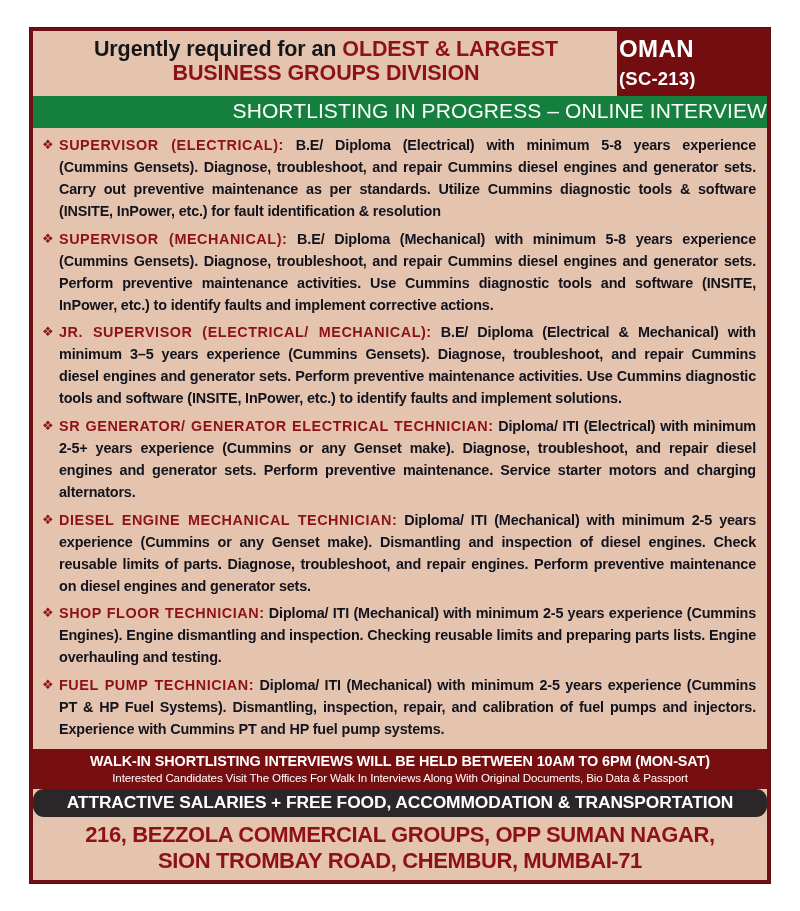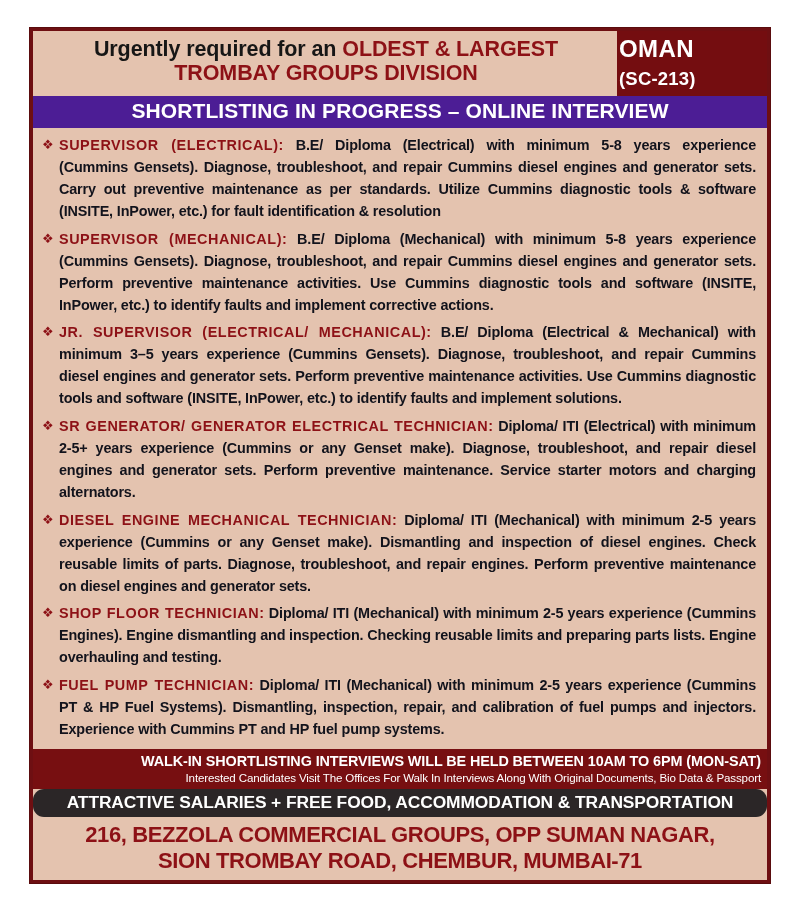--- a/index.html
+++ b/index.html
@@ -66,25 +66,25 @@
     letter-spacing: 0.4px;
   }
   .header-country .code {
     font-size: 18.5px;
     font-weight: bold;
     letter-spacing: 0.2px;
   }
 
   
   .banner-dark {
-    background: #4c1d95;
-    color: #ffffff;
-    text-align: center;
+    background: #15803d;
+    color: #ffffff;
+    text-align: right;
     font-size: 21px;
-    font-weight: bold;
+    font-weight: normal;
     letter-spacing: 0.1px;
     padding: 3px 0 5px;
     flex: 0 0 auto;
     white-space: nowrap;
   }
 
   
   .jobs {
     flex: 1 1 auto;
     padding: 6px 11px 4px 9px;
@@ -116,21 +116,21 @@
   .job-body .role {
     color: #8d1116;
     font-weight: bold;
     letter-spacing: 0.55px;
   }
 
   
   .band-walkin {
     background: #770f11;
     color: #ffffff;
-    text-align: right;
+    text-align: center;
     padding: 4px 6px 5px;
     flex: 0 0 auto;
   }
   .band-walkin .l1 {
     font-size: 14.4px;
     font-weight: bold;
     letter-spacing: -0.1px;
     white-space: nowrap;
   }
   .band-walkin .l2 {
@@ -181,21 +181,21 @@
   }
 </style>
 </head>
 <body>
 
 <div id="poster">
 
   <div class="header-row">
     <div class="header-title">
       <div class="line"><span>Urgently required for an </span><span class="hl">OLDEST &amp; LARGEST</span></div>
-      <div class="line hl">TROMBAY GROUPS DIVISION</div>
+      <div class="line hl">BUSINESS GROUPS DIVISION</div>
     </div>
     <div class="header-country">
       <div class="country">OMAN</div>
       <div class="code">(SC-213)</div>
     </div>
   </div>
 
   <div class="banner-dark">SHORTLISTING IN PROGRESS – ONLINE INTERVIEW</div>
 
   <div class="jobs">

